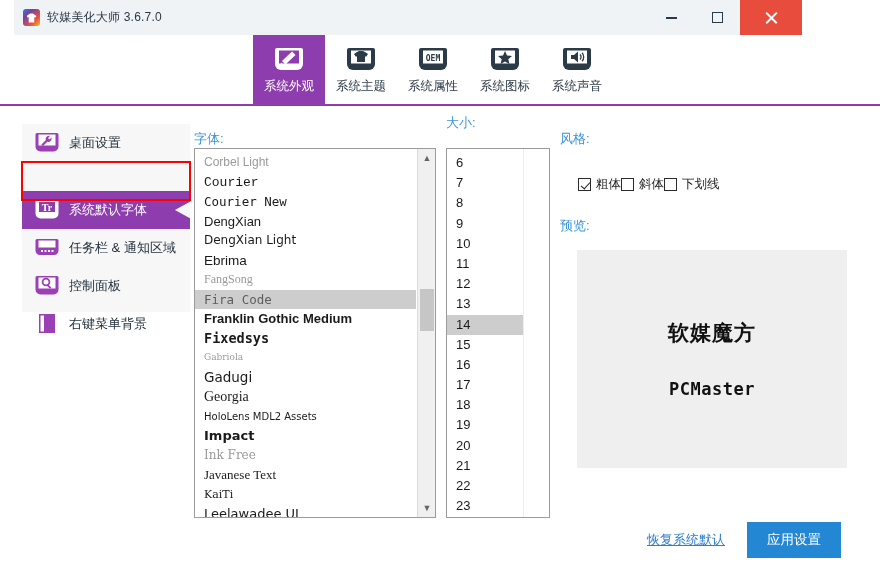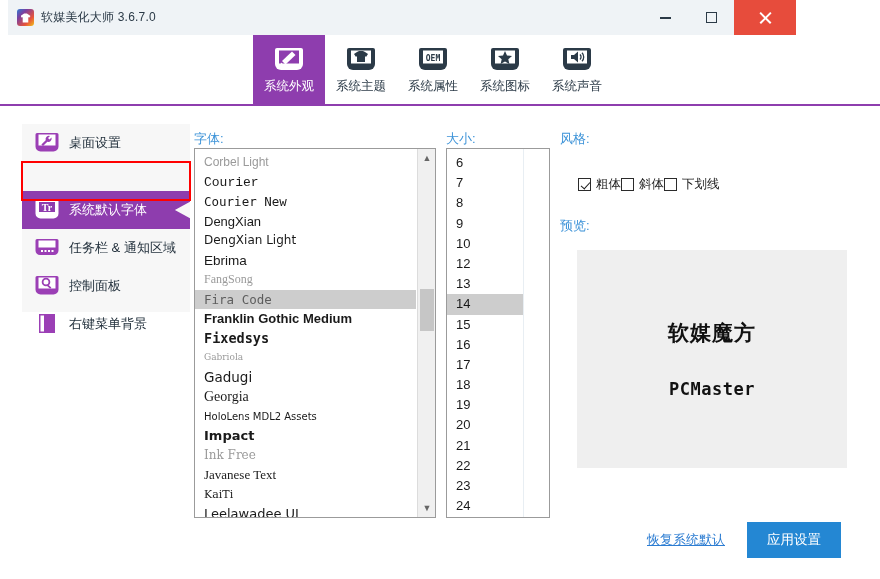--- a/index.html
+++ b/index.html
@@ -10,21 +10,21 @@
     font-family: "Liberation Sans", sans-serif;
   }
   .app {
     position: relative;
     width: 880px; height: 579px;
     background: #ffffff;
   }
 
   
   .titlebar {
-    position: absolute; left: 8px; top: 0;
+    position: absolute; left: 14px; top: 0;
     width: 788px; height: 35px;
     background: #eff3f6;
     display: flex; align-items: center;
   }
   .app-icon {
     width: 17px; height: 17px;
     margin-left: 9px; margin-right: 7px;
     border-radius: 3px;
     background: linear-gradient(135deg, #2d7dd2 0%, #7b3fa0 30%, #e8533a 70%, #f0c419 100%);
     position: relative; flex: none;
@@ -396,21 +396,21 @@
         </svg>
       </div>
       <div class="side-label">右键菜单背景</div>
     </div>
 
   </div>
 
   <div class="red-highlight"></div>
 
   <div class="col-head" style="left:194px; top:130px;">字体:</div>
-  <div class="col-head" style="left:446px; top:130px;">大小:</div>
+  <div class="col-head" style="left:446px; top:114px;">大小:</div>
   <div class="col-head" style="left:560px; top:130px;">风格:</div>
   <div class="col-head" style="left:560px; top:217px;">预览:</div>
 
   <div class="fontlist">
     <div class="fl-inner">
       <div class="f-row faint" style="font-family:&quot;Liberation Sans&quot;,sans-serif; font-size:12px;">Corbel Light</div>
       <div class="f-row" style="font-family:&quot;Liberation Mono&quot;,monospace; font-size:13px;">Courier</div>
       <div class="f-row" style="font-family:&quot;DejaVu Sans Mono&quot;,monospace; font-size:12.5px;">Courier New</div>
       <div class="f-row" style="font-family:&quot;Liberation Sans&quot;,sans-serif; font-size:13px;">DengXian</div>
       <div class="f-row" style="font-family:&quot;DejaVu Sans&quot;,sans-serif; font-size:12px;">DengXian Light</div>
@@ -438,20 +438,21 @@
   </div>
 
   <div class="sizelist">
     <div class="sz-divider"></div>
     <div style="position:relative; padding-top:4px;">
       <div class="s-row">6</div>
       <div class="s-row">7</div>
       <div class="s-row">8</div>
       <div class="s-row">9</div>
       <div class="s-row">10</div>
+      <div class="s-row">11</div>
       <div class="s-row">12</div>
       <div class="s-row">13</div>
       <div class="s-row sel">14</div>
       <div class="s-row">15</div>
       <div class="s-row">16</div>
       <div class="s-row">17</div>
       <div class="s-row">18</div>
       <div class="s-row">19</div>
       <div class="s-row">20</div>
       <div class="s-row">21</div>

